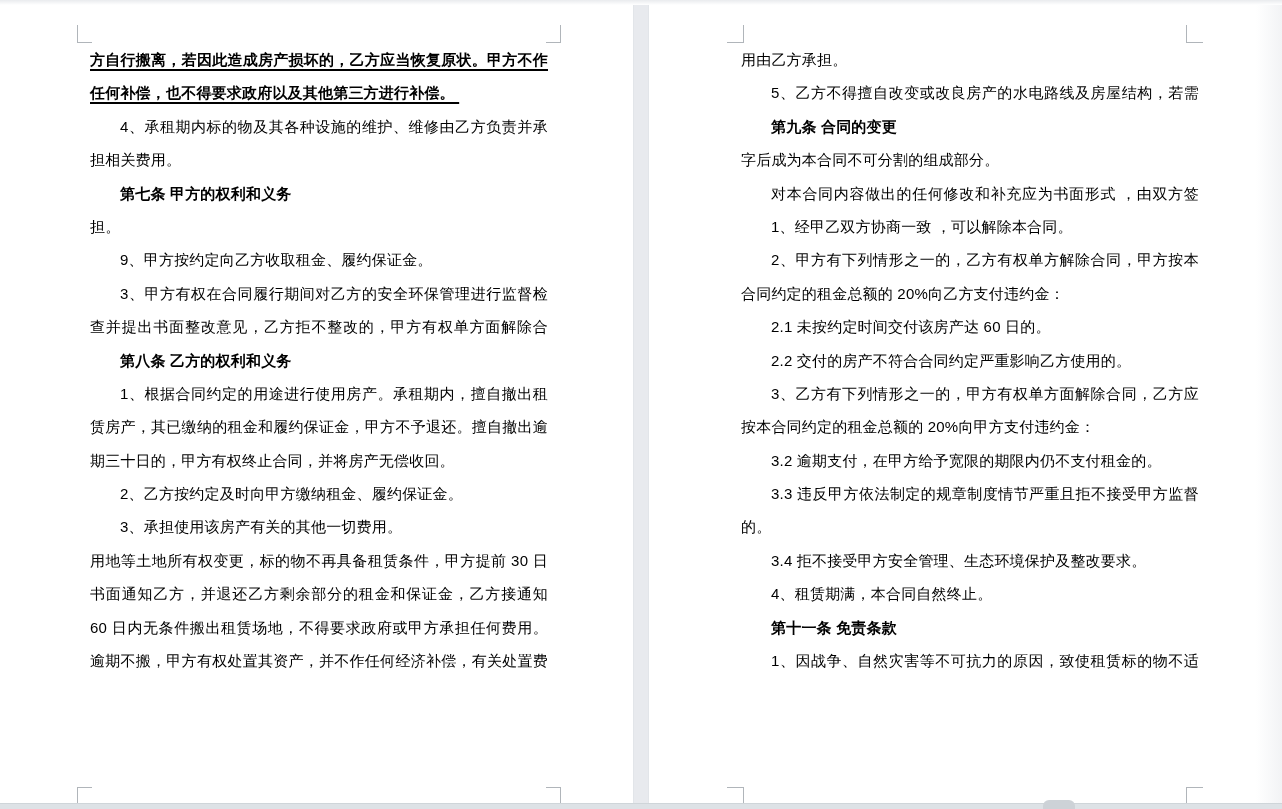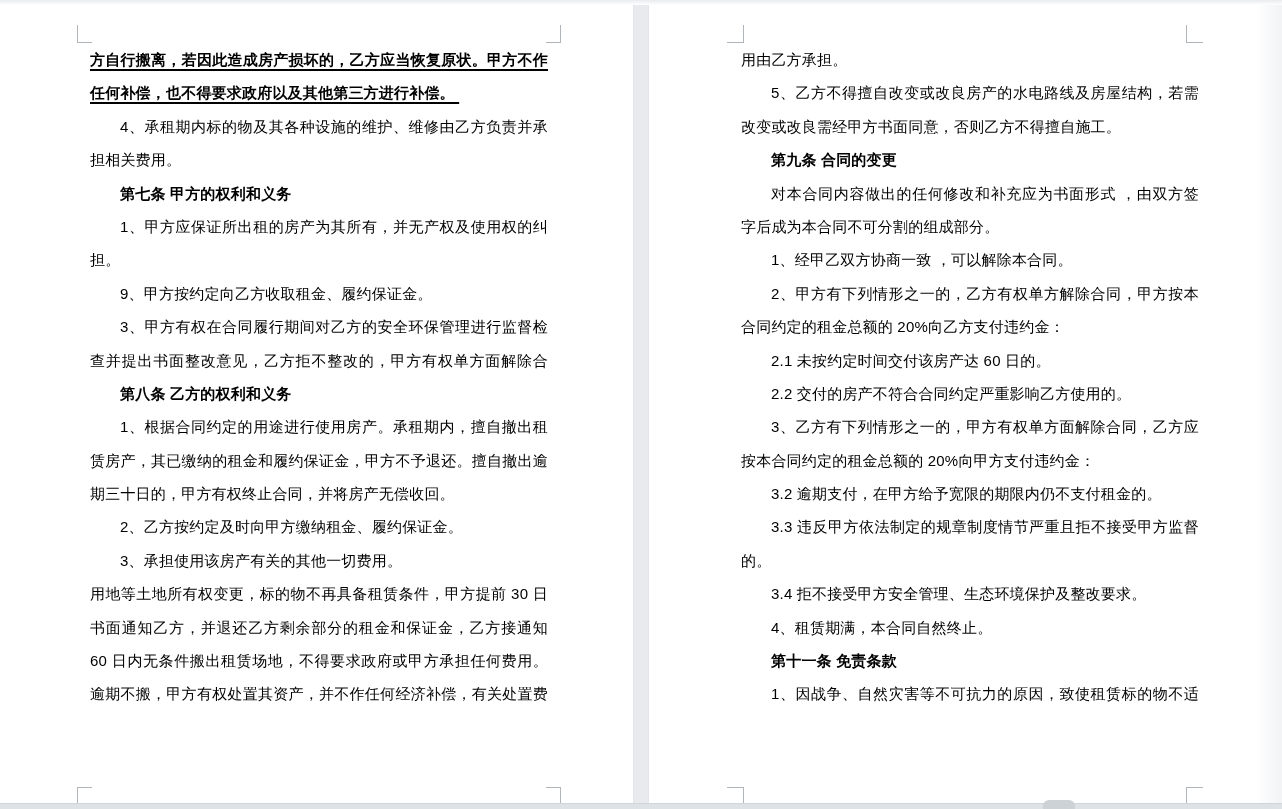--- a/index.html
+++ b/index.html
@@ -56,21 +56,20 @@
   <div class="mark mk tl"></div>
   <div class="mark mk tr"></div>
   <div class="mark mk bl"></div>
   <div class="mark mk br"></div>
   <div class="text-area">
       <div class="line bu j">方自行搬离，若因此造成房产损坏的，乙方应当恢复原状。甲方不作</div>
       <div class="line bu">任何补偿，也不得要求政府以及其他第三方进行补偿。&nbsp;</div>
       <div class="line ind j">4、承租期内标的物及其各种设施的维护、维修由乙方负责并承</div>
       <div class="line">担相关费用。</div>
       <div class="line h ind">第七条 甲方的权利和义务</div>
-      <div class="line ind j">1、甲方应保证所出租的房产为其所有，并无产权及使用权的纠</div>
       <div class="line">担。</div>
       <div class="line ind">9、甲方按约定向乙方收取租金、履约保证金。</div>
       <div class="line ind j">3、甲方有权在合同履行期间对乙方的安全环保管理进行监督检</div>
       <div class="line j">查并提出书面整改意见，乙方拒不整改的，甲方有权单方面解除合同。</div>
       <div class="line h ind">第八条 乙方的权利和义务</div>
       <div class="line ind j">1、根据合同约定的用途进行使用房产。承租期内，擅自撤出租</div>
       <div class="line j">赁房产，其已缴纳的租金和履约保证金，甲方不予退还。擅自撤出逾</div>
       <div class="line">期三十日的，甲方有权终止合同，并将房产无偿收回。</div>
       <div class="line ind">2、乙方按约定及时向甲方缴纳租金、履约保证金。</div>
       <div class="line ind">3、承担使用该房产有关的其他一切费用。</div>
@@ -84,24 +83,23 @@
 <div class="page-gap"></div>
 
 <div class="page page-right">
   <div class="mark mk tl"></div>
   <div class="mark mk tr"></div>
   <div class="mark mk bl"></div>
   <div class="mark mk br"></div>
   <div class="text-area">
       <div class="line">用由乙方承担。</div>
       <div class="line ind j">5、乙方不得擅自改变或改良房产的水电路线及房屋结构，若需</div>
-      <div class="line">改变或改良需经甲方书面同意，否则乙方不得擅自施工。</div>
       <div class="line h ind">第九条 合同的变更</div>
+      <div class="line">字后成为本合同不可分割的组成部分。</div>
       <div class="line ind j">对本合同内容做出的任何修改和补充应为书面形式 ，由双方签</div>
-      <div class="line">字后成为本合同不可分割的组成部分。</div>
       <div class="line ind">1、经甲乙双方协商一致 ，可以解除本合同。</div>
       <div class="line ind j">2、甲方有下列情形之一的，乙方有权单方解除合同，甲方按本</div>
       <div class="line">合同约定的租金总额的 20%向乙方支付违约金：</div>
       <div class="line ind">2.1 未按约定时间交付该房产达 60 日的。</div>
       <div class="line ind">2.2 交付的房产不符合合同约定严重影响乙方使用的。</div>
       <div class="line ind j">3、乙方有下列情形之一的，甲方有权单方面解除合同，乙方应</div>
       <div class="line">按本合同约定的租金总额的 20%向甲方支付违约金：</div>
       <div class="line ind">3.2 逾期支付，在甲方给予宽限的期限内仍不支付租金的。</div>
       <div class="line ind j">3.3 违反甲方依法制定的规章制度情节严重且拒不接受甲方监督</div>
       <div class="line">的。</div>

